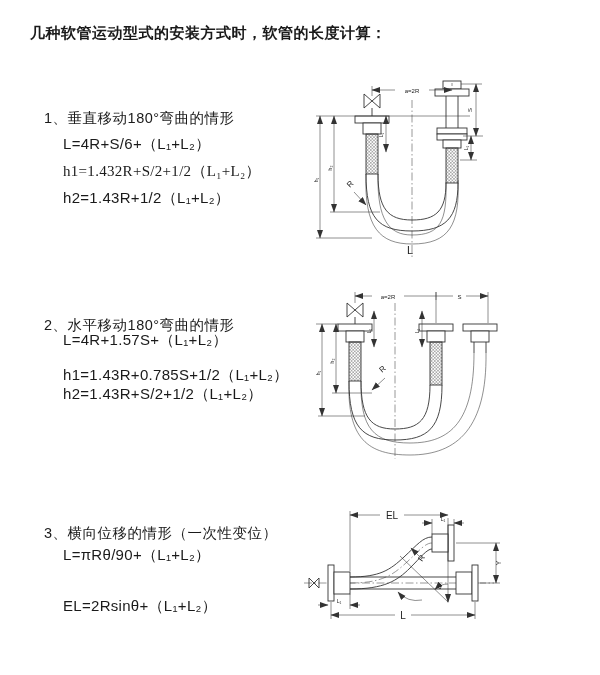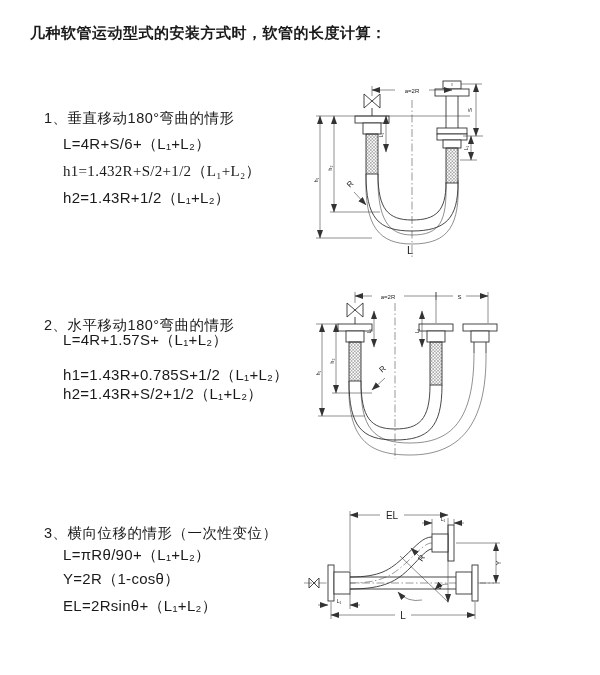--- a/index.html
+++ b/index.html
@@ -35,21 +35,20 @@
   <div class="formula" style="top:162px;font-family:Liberation Serif, serif;">h1=1.432R+S/2+1/2（L₁+L₂）</div>
   <div class="formula" style="top:189px;text-align:right;">h2=1.43R+1/2（L₁+L₂）</div>
 
   <div class="sec-heading" style="top:316px;">2、水平移动180°弯曲的情形</div>
   <div class="formula" style="top:331px;">L=4R+1.57S+（L₁+L₂）</div>
   <div class="formula" style="top:358px;margin-top:8px;">h1=1.43R+0.785S+1/2（L₁+L₂）</div>
   <div class="formula" style="top:385px;">h2=1.43R+S/2+1/2（L₁+L₂）</div>
 
   <div class="sec-heading" style="top:518px;margin-top:6px;">3、横向位移的情形（一次性变位）</div>
   <div class="formula" style="top:546px;">L=πRθ/90+（L₁+L₂）</div>
-  <div class="formula" style="top:570px;">Y=2R（1-cosθ）</div>
   <div class="formula" style="top:597px;">EL=2Rsinθ+（L₁+L₂）</div>
 
   <svg width="0" height="0" style="position:absolute">
     <defs>
       <marker id="arr" markerUnits="userSpaceOnUse" markerWidth="9" markerHeight="7" refX="8" refY="3" orient="auto-start-reverse">
         <path d="M0,0 L8.5,3 L0,6 Z" fill="#333"></path>
       </marker>
       <pattern id="hatch" width="3.2" height="3.2" patternUnits="userSpaceOnUse">
         <path d="M0,0 L3.2,3.2 M3.2,0 L0,3.2" stroke="#666" stroke-width="0.45"></path>
       </pattern>

